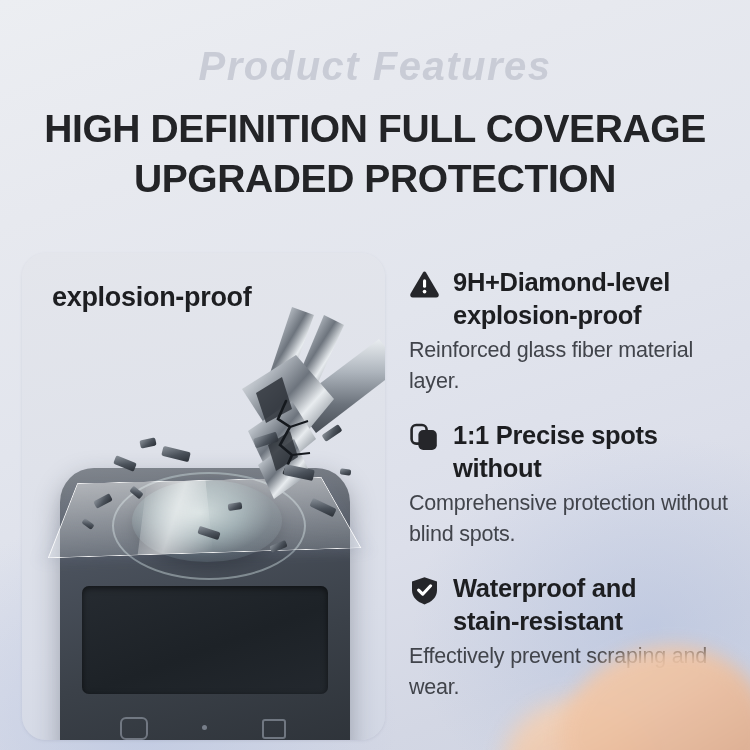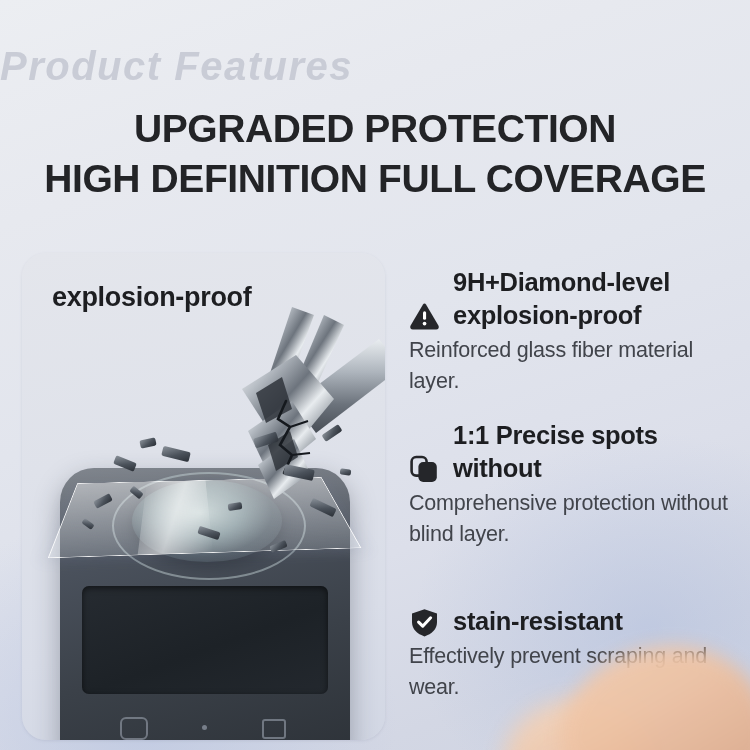--- a/index.html
+++ b/index.html
@@ -51,21 +51,21 @@
     background: radial-gradient(ellipse at center, rgba(168,184,219,0.45), rgba(168,184,219,0) 70%);
     pointer-events: none;
   }
 
   
   .watermark {
     position: absolute;
     top: 44px;
     left: 0;
     width: 750px;
-    text-align: left;
+    text-align: center;
     font-size: 40px;
     font-style: italic;
     font-weight: 700;
     letter-spacing: 1.5px;
     color: #c9ccd6;
     z-index: 3;
   }
 
   .headline {
     position: absolute;
@@ -250,21 +250,21 @@
     top: 266px;
     width: 335px;
     z-index: 5;
   }
   .feature {
     position: relative;
     margin-bottom: 22px;
   }
   .feature-head {
     display: flex;
-    align-items: flex-end;
+    align-items: flex-start;
     gap: 13px;
   }
   .feature-icon {
     flex: 0 0 auto;
     width: 31px;
     height: 31px;
     margin-top: 3px;
   }
   .feature-icon svg { display: block; }
   .feature-title {
@@ -310,22 +310,22 @@
   }
 </style>
 </head>
 <body>
 
 <div id="page">
 
   <div class="watermark">Product Features</div>
 
   <div class="headline">
+    <span class="headline-line">HIGH DEFINITION FULL COVERAGE</span>
     <span class="headline-line">UPGRADED PROTECTION</span>
-    <span class="headline-line">HIGH DEFINITION FULL COVERAGE</span>
   </div>
 
   <div class="photo-card">
 
     <div class="card-caption">
       <span>explosion-proof</span>
     </div>
 
     <div class="phone">
       <div class="phone-gloss"></div>
@@ -420,33 +420,33 @@
           <svg width="31" height="31" viewBox="0 0 31 31">
             <rect x="2.6" y="3.0" width="15.0" height="18.6" rx="4.6" fill="none" stroke="#25262a" stroke-width="2.6"></rect>
             <rect x="9.4" y="8.0" width="18.4" height="20.0" rx="4.8" fill="#25262a"></rect>
           </svg>
         </span>
         <span class="feature-title">
           <span>1:1 Precise spots</span><br>
           <span>without</span>
         </span>
       </div>
-      <div class="feature-desc">Comprehensive protection without blind layer.</div>
+      <div class="feature-desc">Comprehensive protection without blind spots.</div>
     </div>
 
     <div class="feature">
       <div class="feature-head">
         <span class="feature-icon">
           <svg width="31" height="31" viewBox="0 0 31 31">
             <path d="M15.5 2.2 L28.0 6.6 V15.0 c0 7.4 -5.3 11.9 -12.5 14.4 C8.3 26.9 3.0 22.4 3.0 15.0 V6.6 Z" fill="#25262a"></path>
             <path d="M9.6 15.1 L13.7 19.2 L21.6 10.8" fill="none" stroke="#ffffff" stroke-width="3.1" stroke-linecap="round" stroke-linejoin="round"></path>
           </svg>
         </span>
         <span class="feature-title">
-          <br>
+          <span>Waterproof and</span><br>
           <span>stain-resistant</span>
         </span>
       </div>
       <div class="feature-desc">Effectively prevent scraping and wear.</div>
     </div>
 
   </div>
 
   <div class="finger-2"></div>
   <div class="finger"></div>

